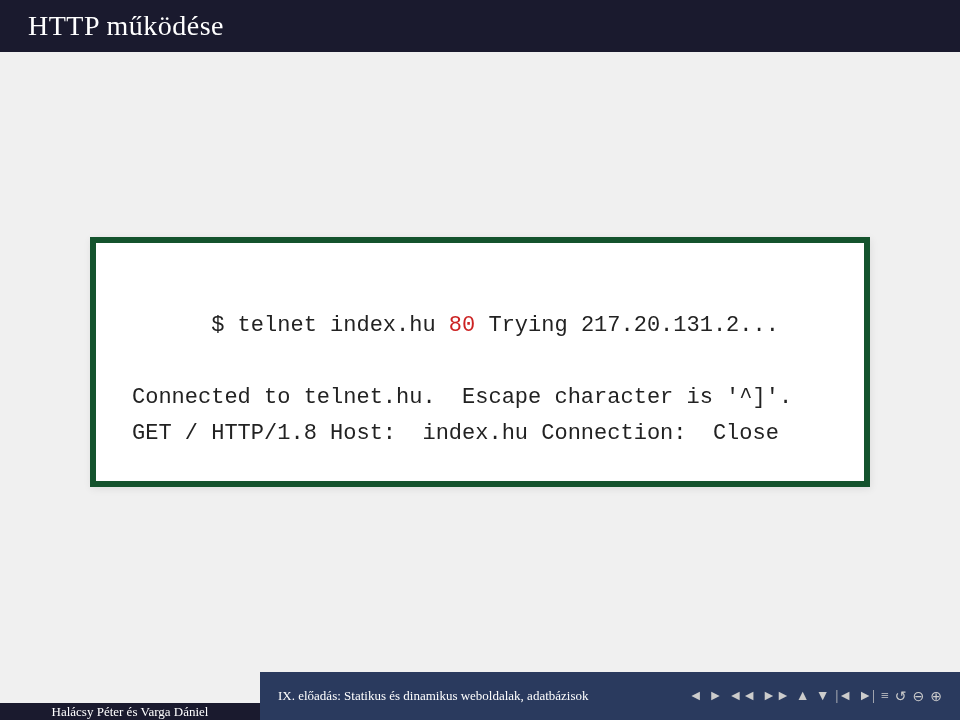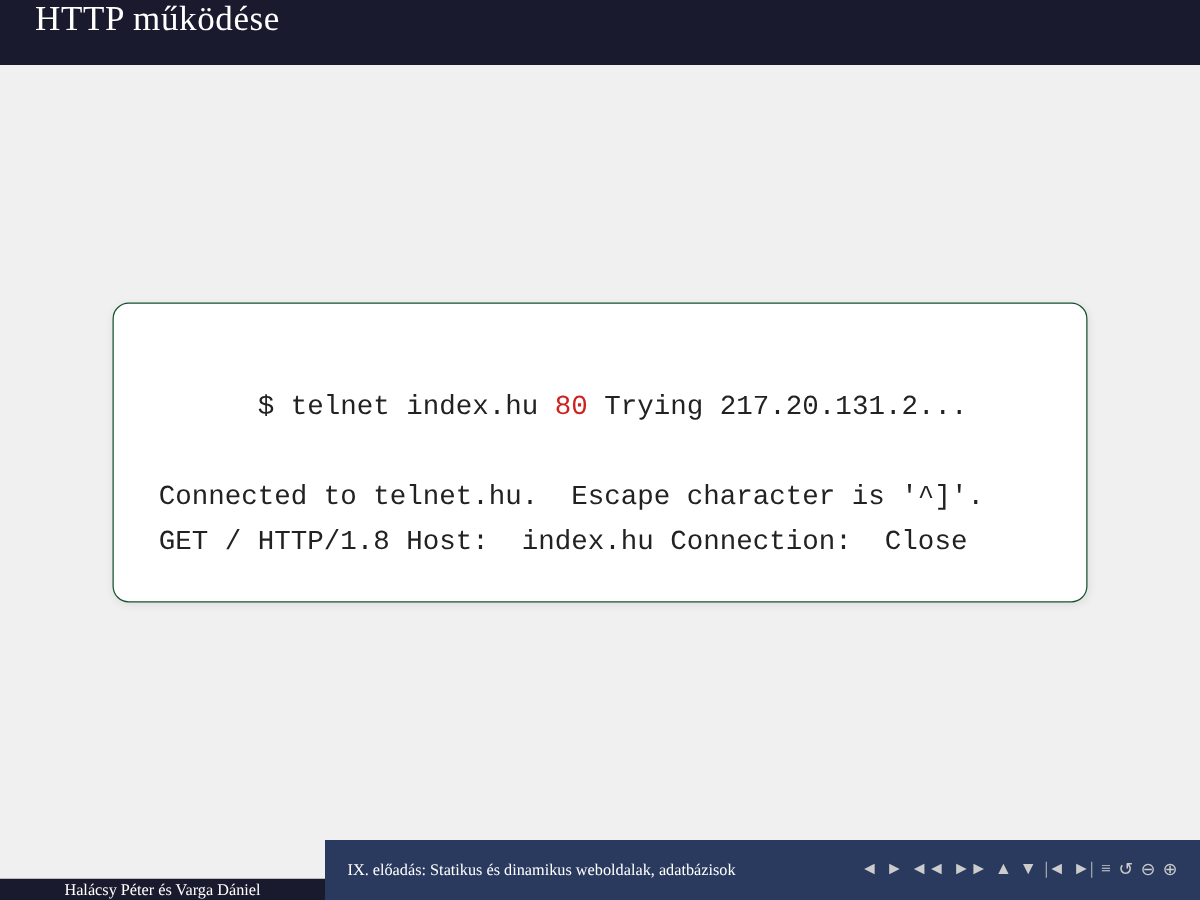--- a/index.html
+++ b/index.html
@@ -19,20 +19,21 @@
 
     
     .top-bar {
       position: absolute;
       top: 0;
       left: 0;
       width: 100%;
       height: 52px;
       background: #1a1a2e;
       display: flex;
+      align-items: center;
       padding-left: 28px;
     }
 
     .top-title {
       color: #ffffff;
       font-size: 28px;
       font-weight: normal;
       font-family: 'Georgia', serif;
       letter-spacing: 0.5px;
     }
@@ -46,22 +47,22 @@
       height: 620px;
       background: #f0f0f0;
       display: flex;
       align-items: center;
       justify-content: center;
     }
 
     
     .code-box {
       background: #ffffff;
-      border: 1px solid #14532d;
-      border-radius: 13px;
+      border: 6px solid #14532d;
+      border-radius: 0;
       padding: 28px 36px;
       width: 780px;
       box-shadow: 1px 2px 8px rgba(0,0,0,0.08);
     }
 
     .code-line {
       font-family: 'Courier New', Courier, monospace;
       font-size: 22px;
       line-height: 1.65;
       color: #222222;

